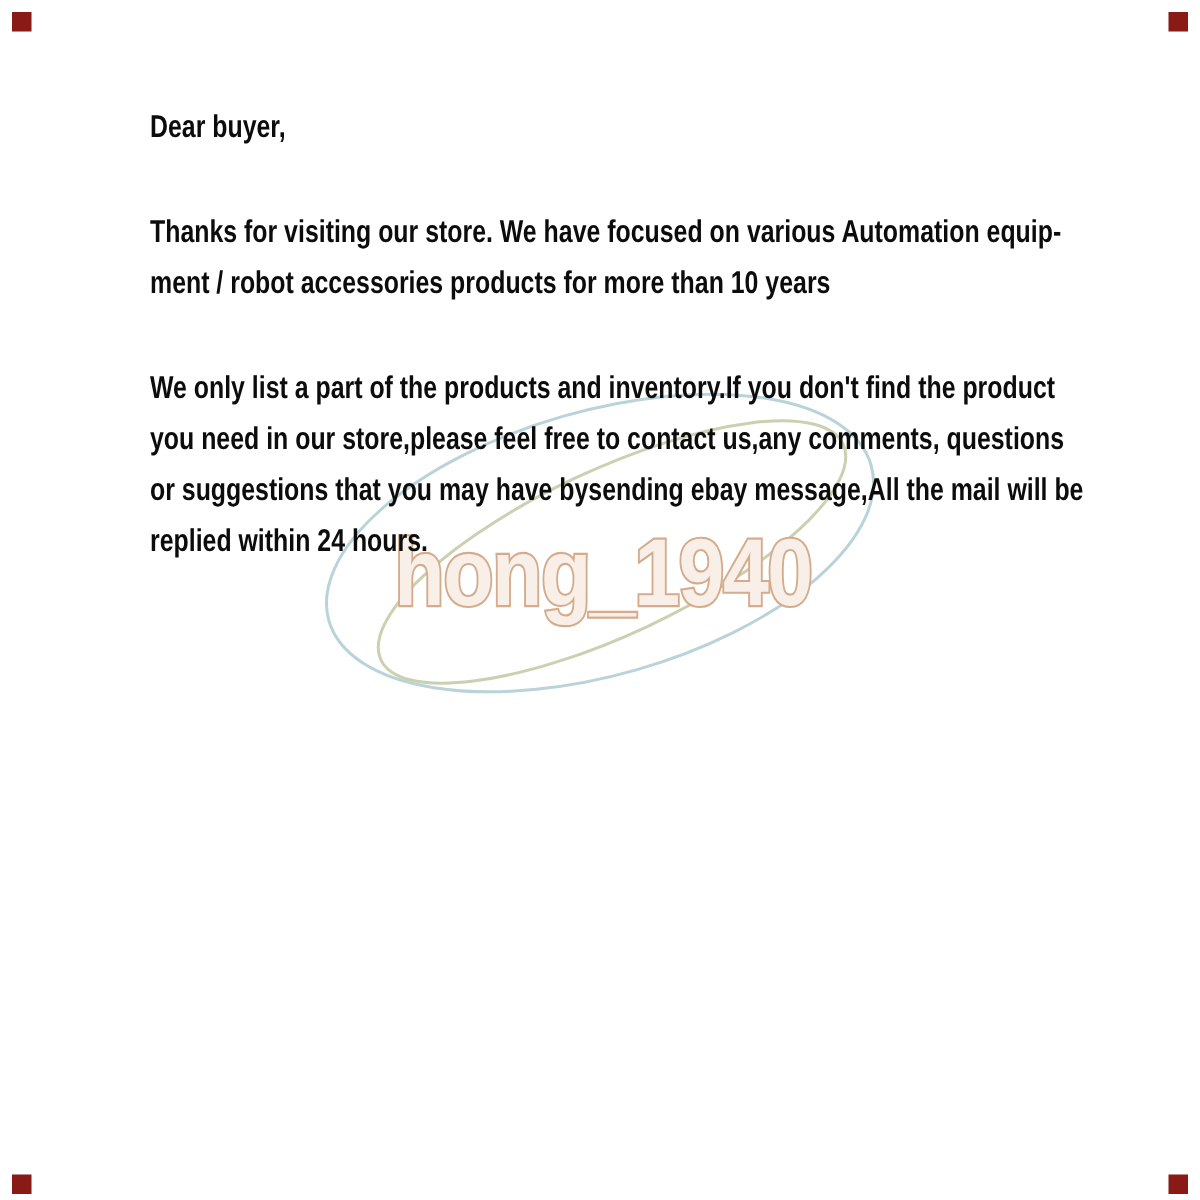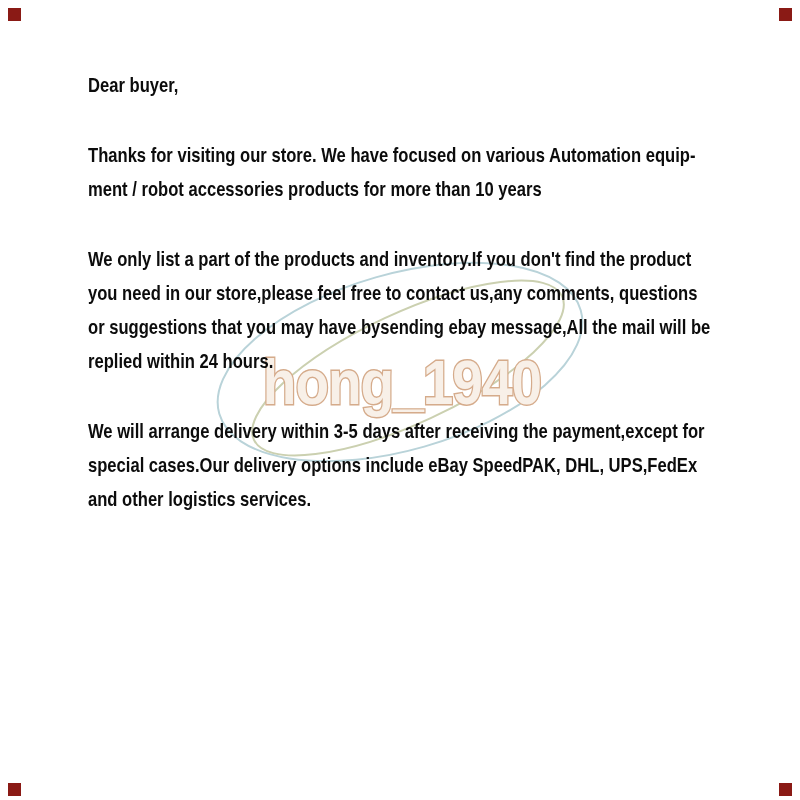--- a/index.html
+++ b/index.html
@@ -20,21 +20,21 @@
   
   .watermark-layer {
     position: absolute;
     left: 0; top: 0;
     width: 800px; height: 800px;
     z-index: 1;
   }
   
   .letter-body {
     position: absolute;
-    left: 88px;
+    left: 100px;
     top: 68px;
     width: 680px;
     z-index: 2;
     color: #0c0c0c;
   }
   .para {
     margin: 0 0 36px 0;
   }
   .line {
     font-size: 21px;
@@ -75,25 +75,20 @@
       <div class="para">
         <div class="line">Thanks for visiting our store. We have focused on various Automation equip-</div>
         <div class="line">ment / robot accessories products for more than 10 years</div>
       </div>
       <div class="para">
         <div class="line">We only list a part of the products and inventory.If you don't find the product</div>
         <div class="line">you need in our store,please feel free to contact us,any comments, questions</div>
         <div class="line">or suggestions that you may have bysending ebay message,All the mail will be</div>
         <div class="line">replied within 24 hours.</div>
       </div>
-      <div class="para">
-        <div class="line">We will arrange delivery within 3-5 days after receiving the payment,except for</div>
-        <div class="line">special cases.Our delivery options include eBay SpeedPAK, DHL, UPS,FedEx</div>
-        <div class="line">and other logistics services.</div>
-      </div>
     </div>
 
   <div class="corner tl" style="background: rgb(138, 26, 21);"></div>
   <div class="corner tr" style="background: rgb(138, 26, 21);"></div>
   <div class="corner bl" style="background: rgb(138, 26, 21);"></div>
   <div class="corner br" style="background: rgb(138, 26, 21);"></div>
 
 </div>
 
 </body></html>

